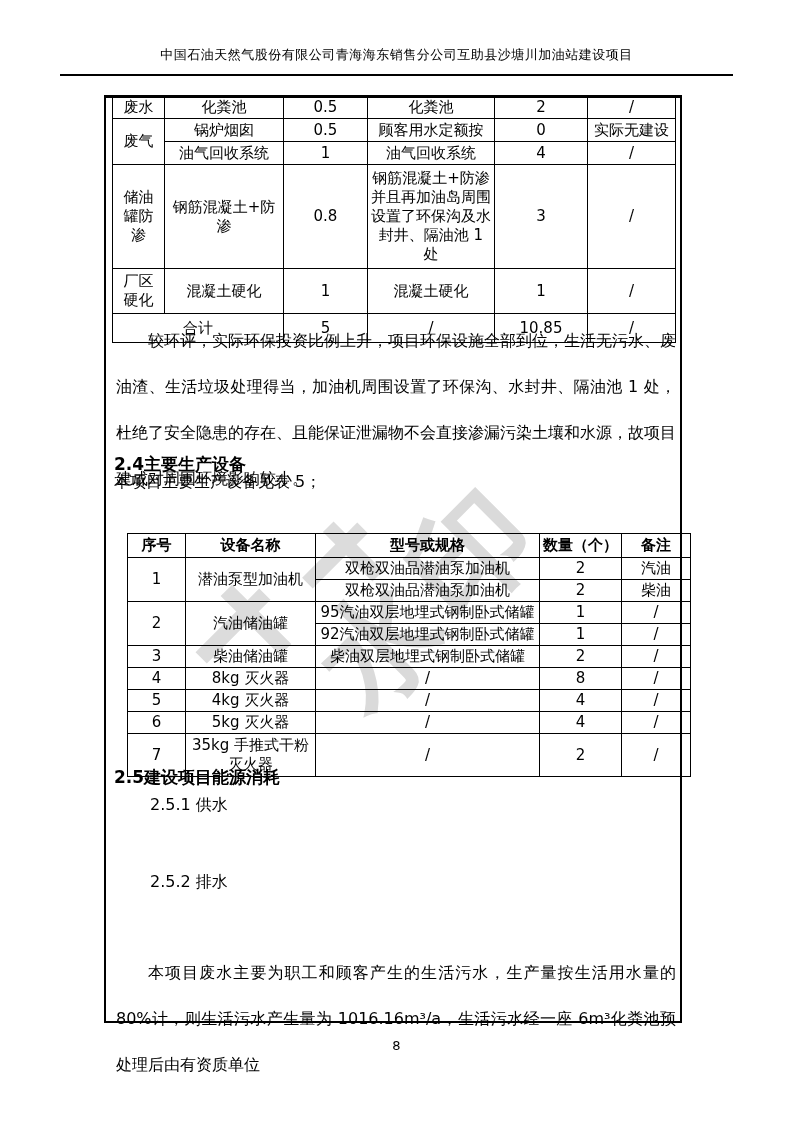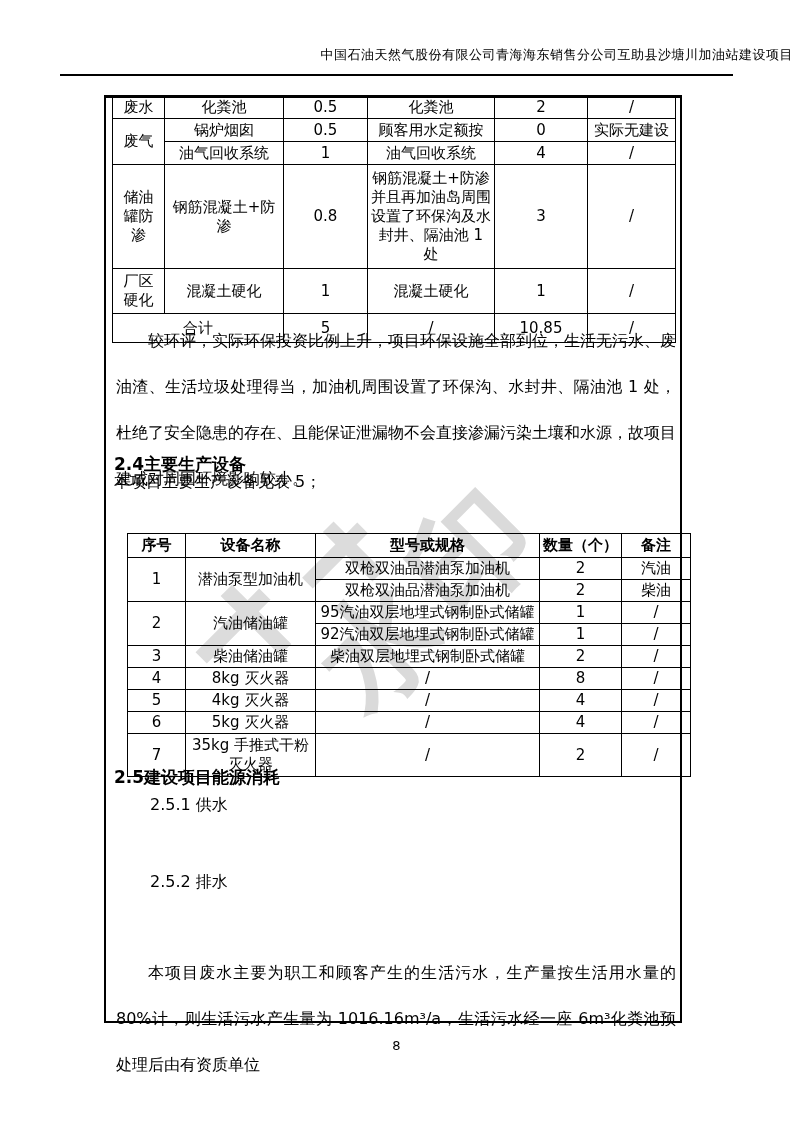--- a/index.html
+++ b/index.html
@@ -8,21 +8,21 @@
     width:793px;height:1122px;
     background:#ffffff;
     font-family:"DejaVu Sans","Liberation Sans",sans-serif;
     color:#000;
     overflow:hidden;
     margin:0 auto;
   }
   
   .doc-header{
     position:absolute;top:46px;left:0;width:100%;
-    text-align:right;font-size:13px;letter-spacing:.5px;
+    text-align:center;font-size:13px;letter-spacing:.5px;
   }
   .header-rule{
     position:absolute;top:74px;left:60px;width:673px;height:2px;background:#000;
   }
   
   .watermark{
     position:absolute;left:395px;top:585px;
     transform:rotate(-45deg);transform-origin:left bottom;
     font-size:118px;font-weight:bold;color:#dadada;
     letter-spacing:12px;white-space:nowrap;z-index:0;user-select:none;

